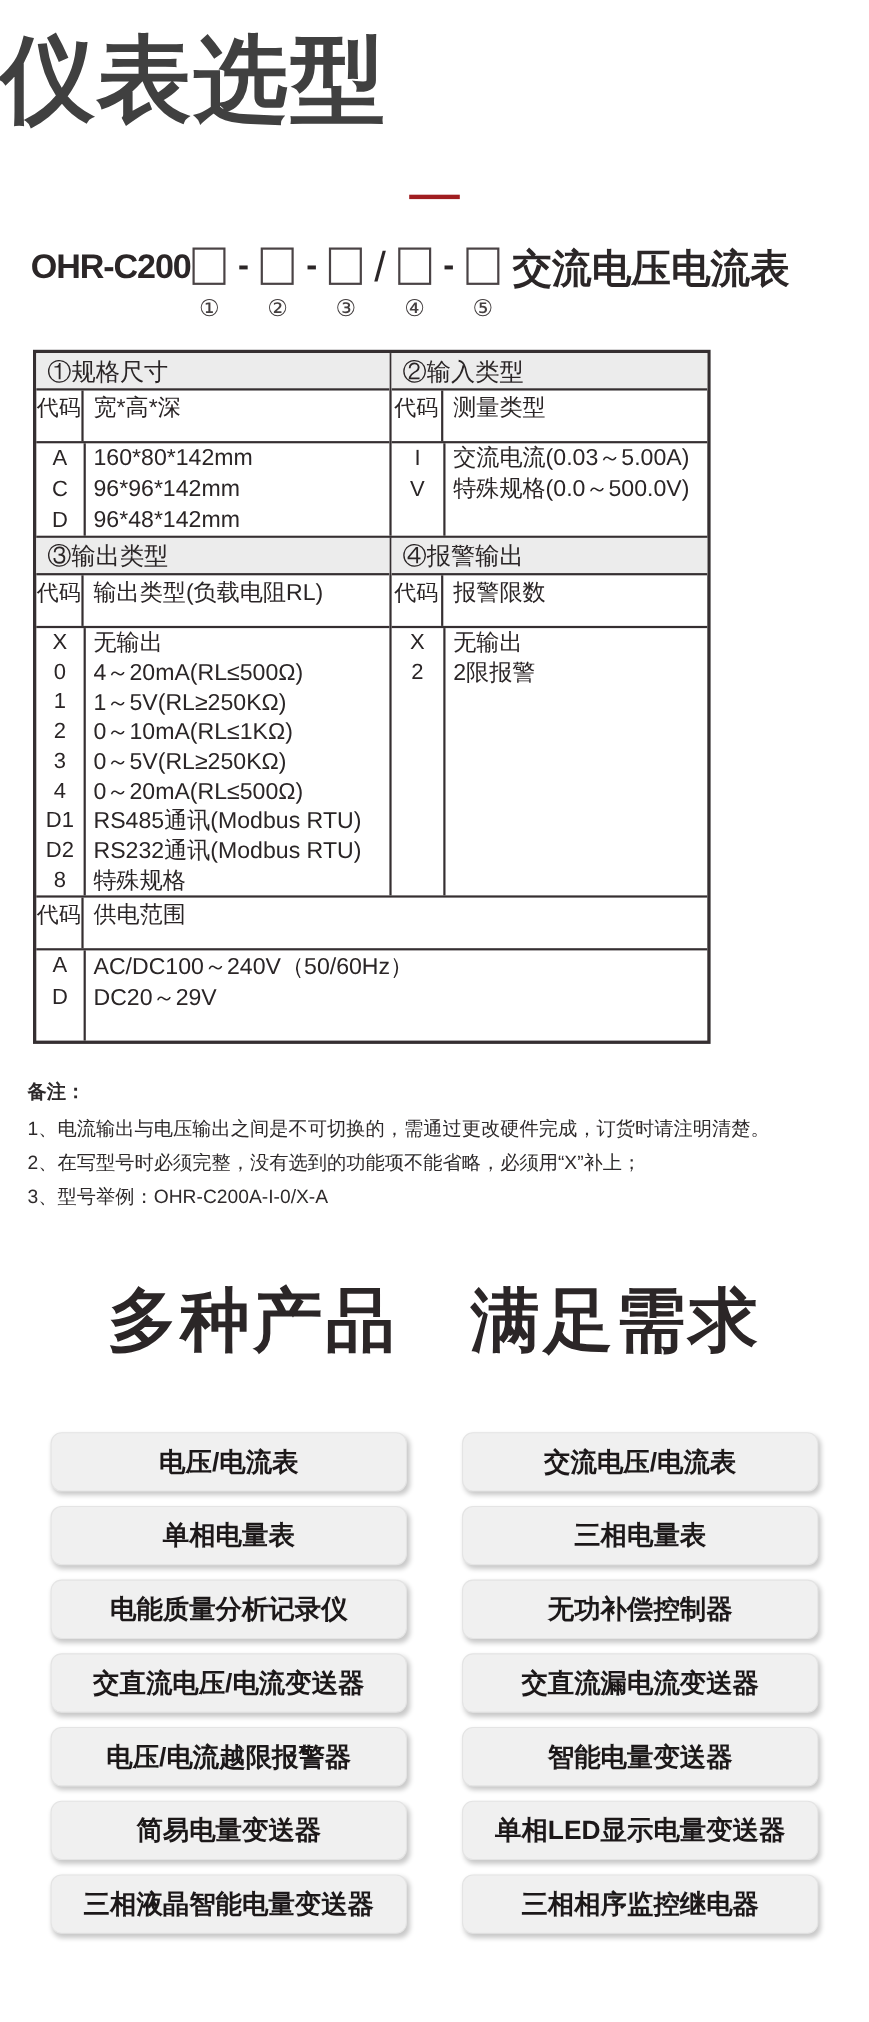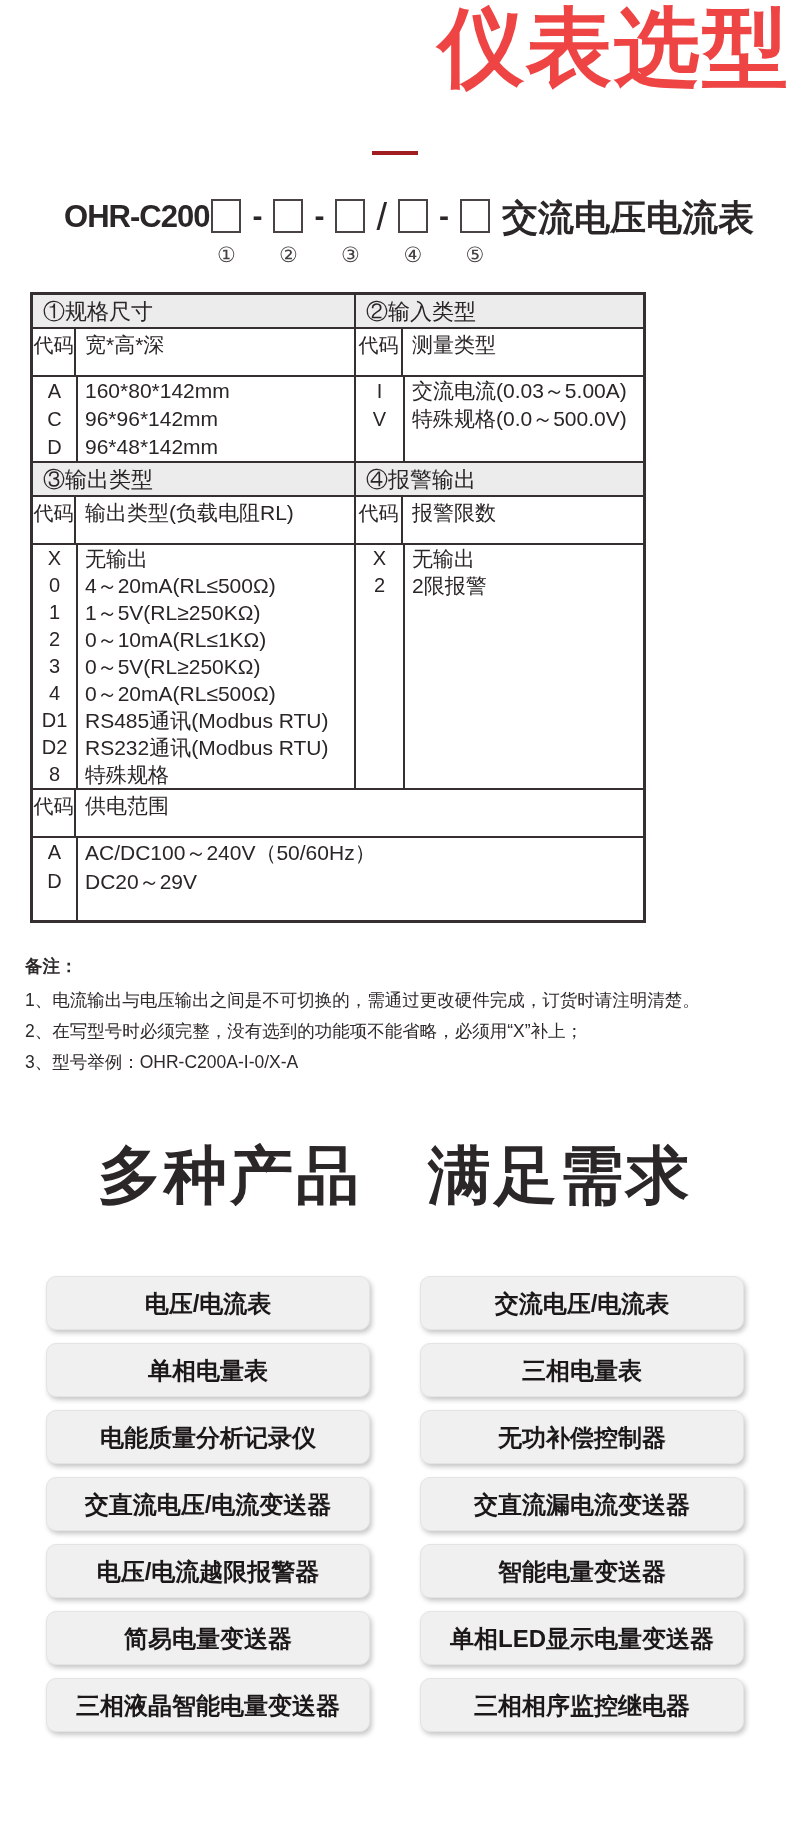--- a/index.html
+++ b/index.html
@@ -7,31 +7,30 @@
   body {
     width:790px; height:1838px;
     font-family:"Liberation Sans", sans-serif;
     color:#2a2526;
     overflow:hidden;
   }
   .page { position:relative; width:790px; height:1838px; background:#fff; }
 
   
   .main-title {
-    text-align:right;
+    padding-top:26px; text-align:left;
     font-size:86px; font-weight:900; letter-spacing:2px;
-    color:#ef4444; line-height:1.1;
+    color:#404040; line-height:1.1;
   }
   .accent-line { width:46px; height:4px; margin:56px auto 0; }
 
   
   .model-row {
     display:flex; align-items:flex-start;
     margin:44px 0 0 28px;
-    justify-content:center;
   }
   .model-prefix {
     font-size:31px; font-weight:600; letter-spacing:-1px;
     line-height:36px; color:#2b2627;
   }
   .slot { display:flex; flex-direction:column; align-items:center; margin:0 2px; }
   .slot .box { width:30px; height:34px; border:2.5px solid #4a4345; background:#fff; }
   .slot .num { margin-top:11px; font-size:21px; color:#454041; line-height:22px; }
   .sep { font-size:30px; font-weight:700; line-height:34px; margin:0 9px; color:#2b2627; }
   .sep.slash { font-size:38px; line-height:36px; font-weight:500; }

